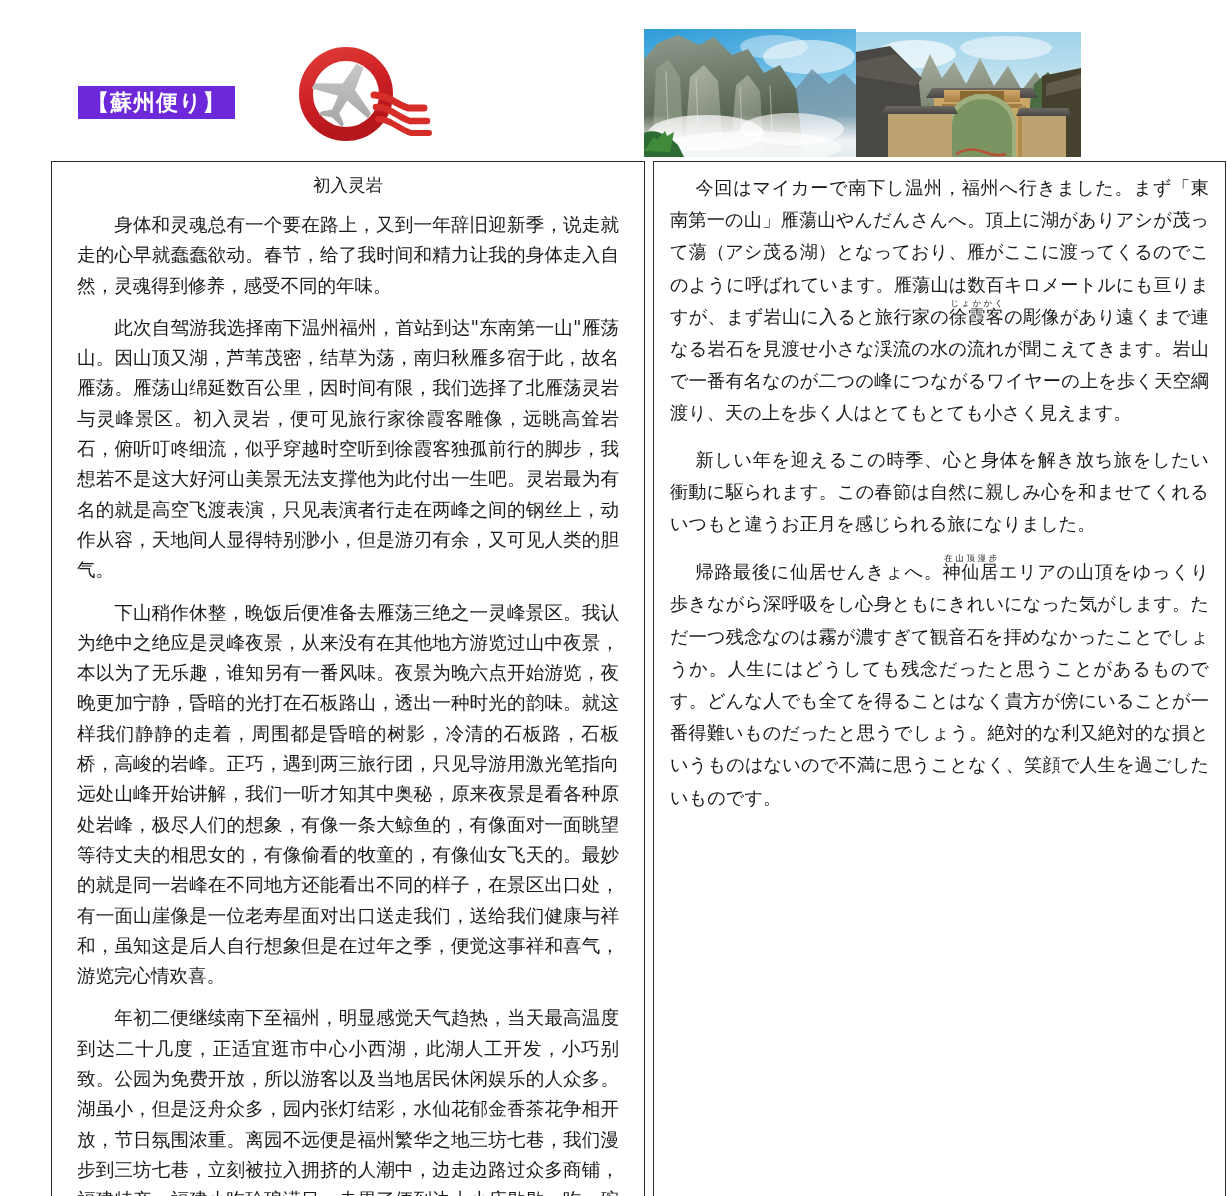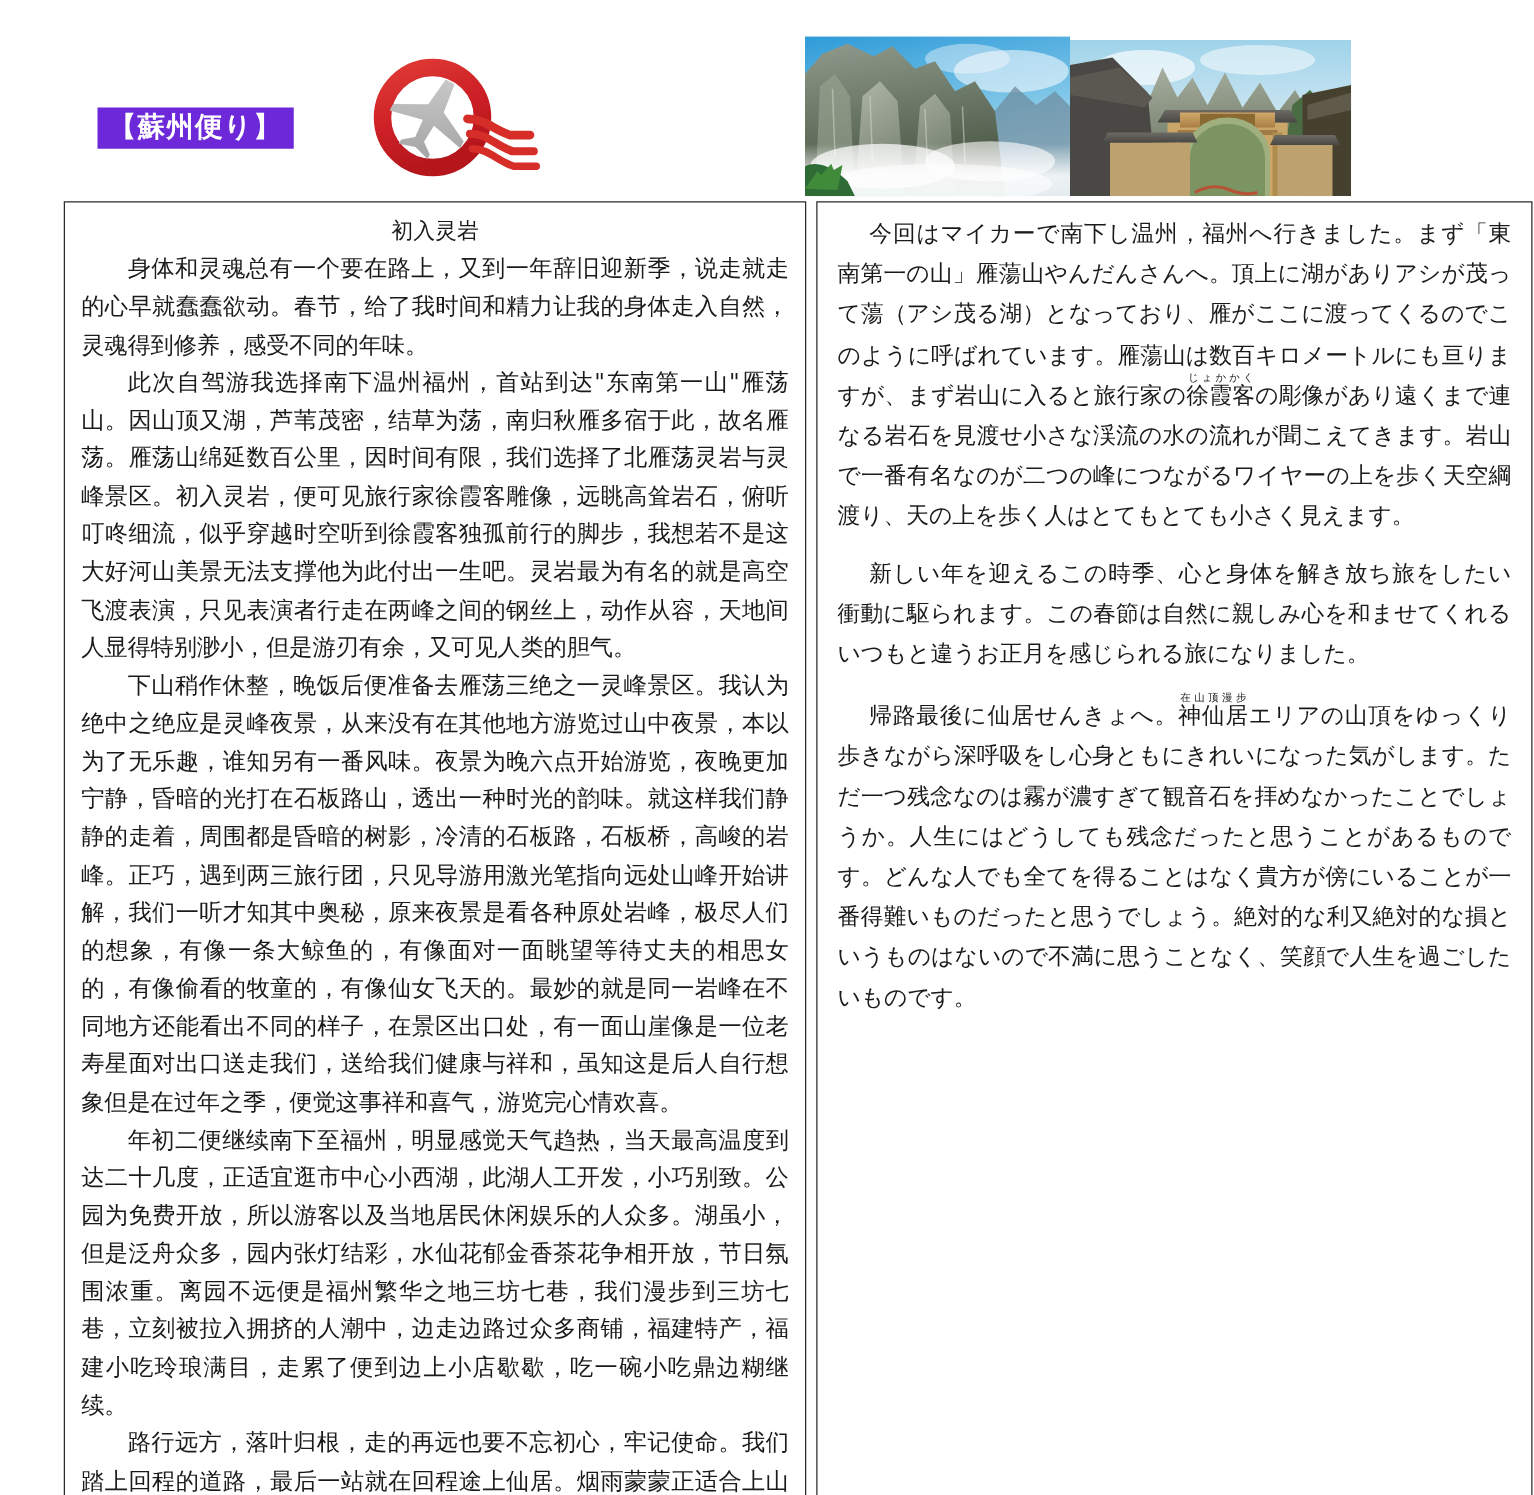--- a/index.html
+++ b/index.html
@@ -104,21 +104,21 @@
   .col-title {
     text-align: center;
     font-size: 17.5px;
     line-height: 26px;
     margin: 0 0 3px 0;
     font-weight: normal;
     font-family: "DejaVu Serif", "Liberation Serif", serif;
   }
 
   .col-cn p {
-    margin: 0;
+    margin: 12px;
     font-size: 18.6px;
     line-height: 30.3px;
     text-align: justify;
     text-justify: inter-character;
     text-indent: 2em;
     font-family: "DejaVu Serif", "Liberation Serif", serif;
     letter-spacing: -0.1px;
     word-break: break-all;
   }
 

